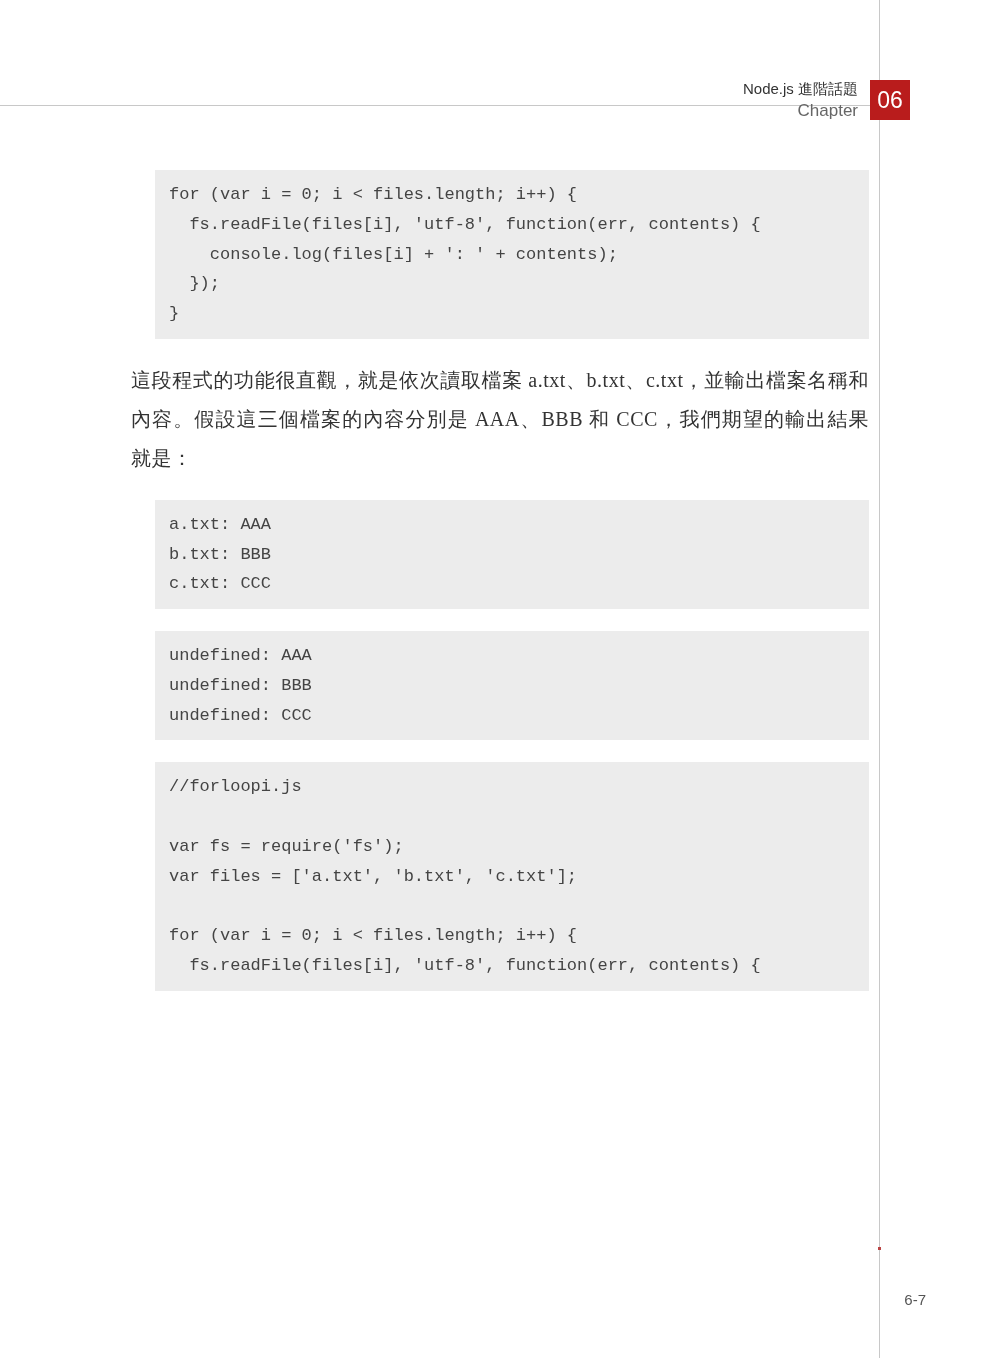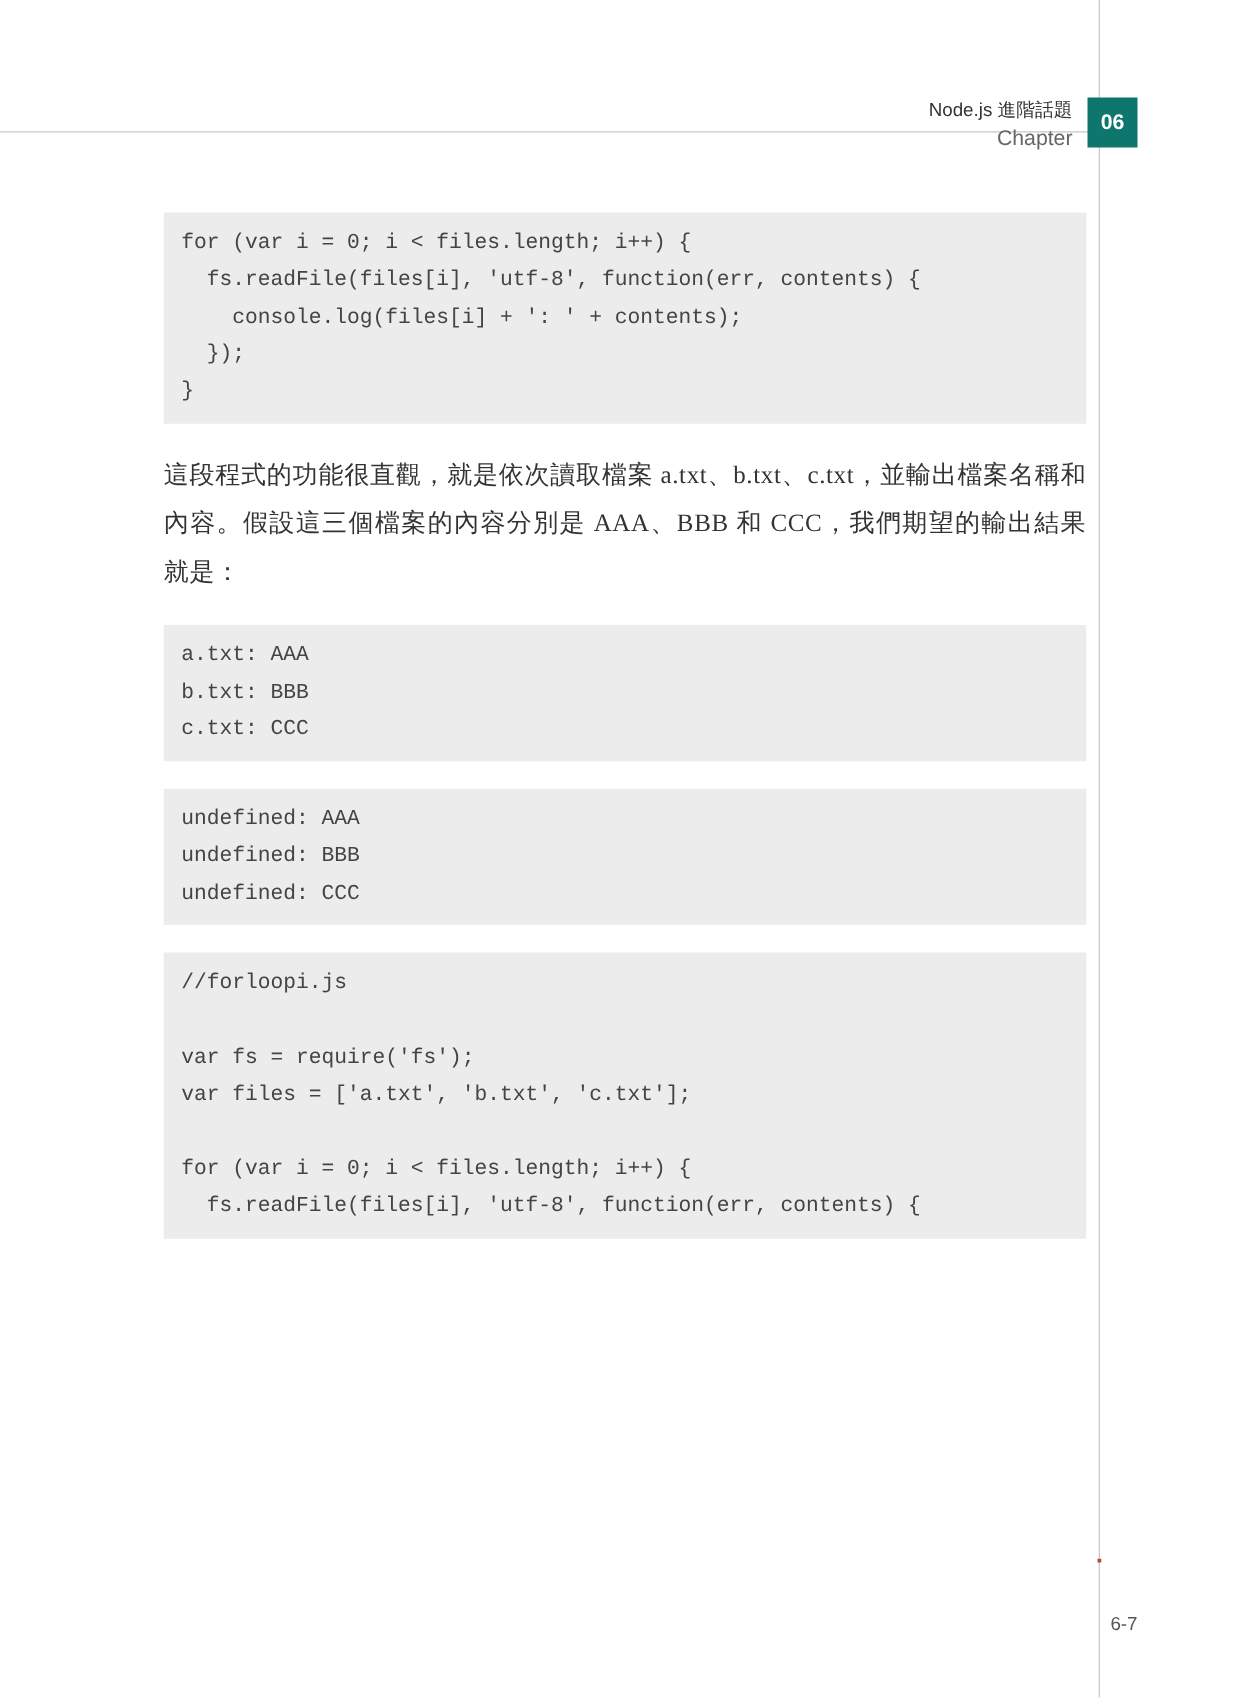--- a/index.html
+++ b/index.html
@@ -29,76 +29,77 @@
       right: 124px;
       width: 1px;
       height: 1358px;
       background: #c8c8c8;
     }
     .header {
       position: absolute;
       top: 78px;
       right: 94px;
       display: flex;
-      align-items: flex-start;
+      align-items: center;
       gap: 12px;
     }
     .header-text {
       text-align: right;
       line-height: 1.4;
     }
     .header-title {
       font-size: 15px;
       color: #333;
     }
     .header-chapter {
       font-size: 17px;
       color: #666;
     }
     .chapter-badge {
       width: 40px;
       height: 40px;
-      background: #0f766e;
+      background: #b91c1c;
       color: #fff;
       display: flex;
       align-items: center;
       justify-content: center;
-      font-size: 17px;
-      font-weight: bold;
+      font-size: 23px;
+      font-weight: normal;
       font-family: Arial, sans-serif;
     }
     .content {
       position: absolute;
       top: 170px;
       left: 131px;
       width: 738px;
     }
     .code-block {
       background: #ececec;
       font-family: "Courier New", monospace;
       font-size: 17px;
       color: #444;
       padding: 10px 14px;
       line-height: 1.75;
       white-space: pre;
       margin-bottom: 22px;
+      margin-left: 24px;
     }
     .body-text {
       font-size: 20px;
       line-height: 1.95;
       color: #333;
       margin-bottom: 22px;
       letter-spacing: 0.5px;
       text-align: justify;
       font-family: Liberation Serif, serif;
     }
     .page-number {
       position: absolute;
       bottom: 50px;
-      right: 94px;
+      right: 78px;
       font-size: 15px;
       color: #555;
       font-family: Arial, sans-serif;
     }
     .corner-dot {
       position: absolute;
       bottom: 108px;
       right: 123px;
       width: 3px;
       height: 3px;

